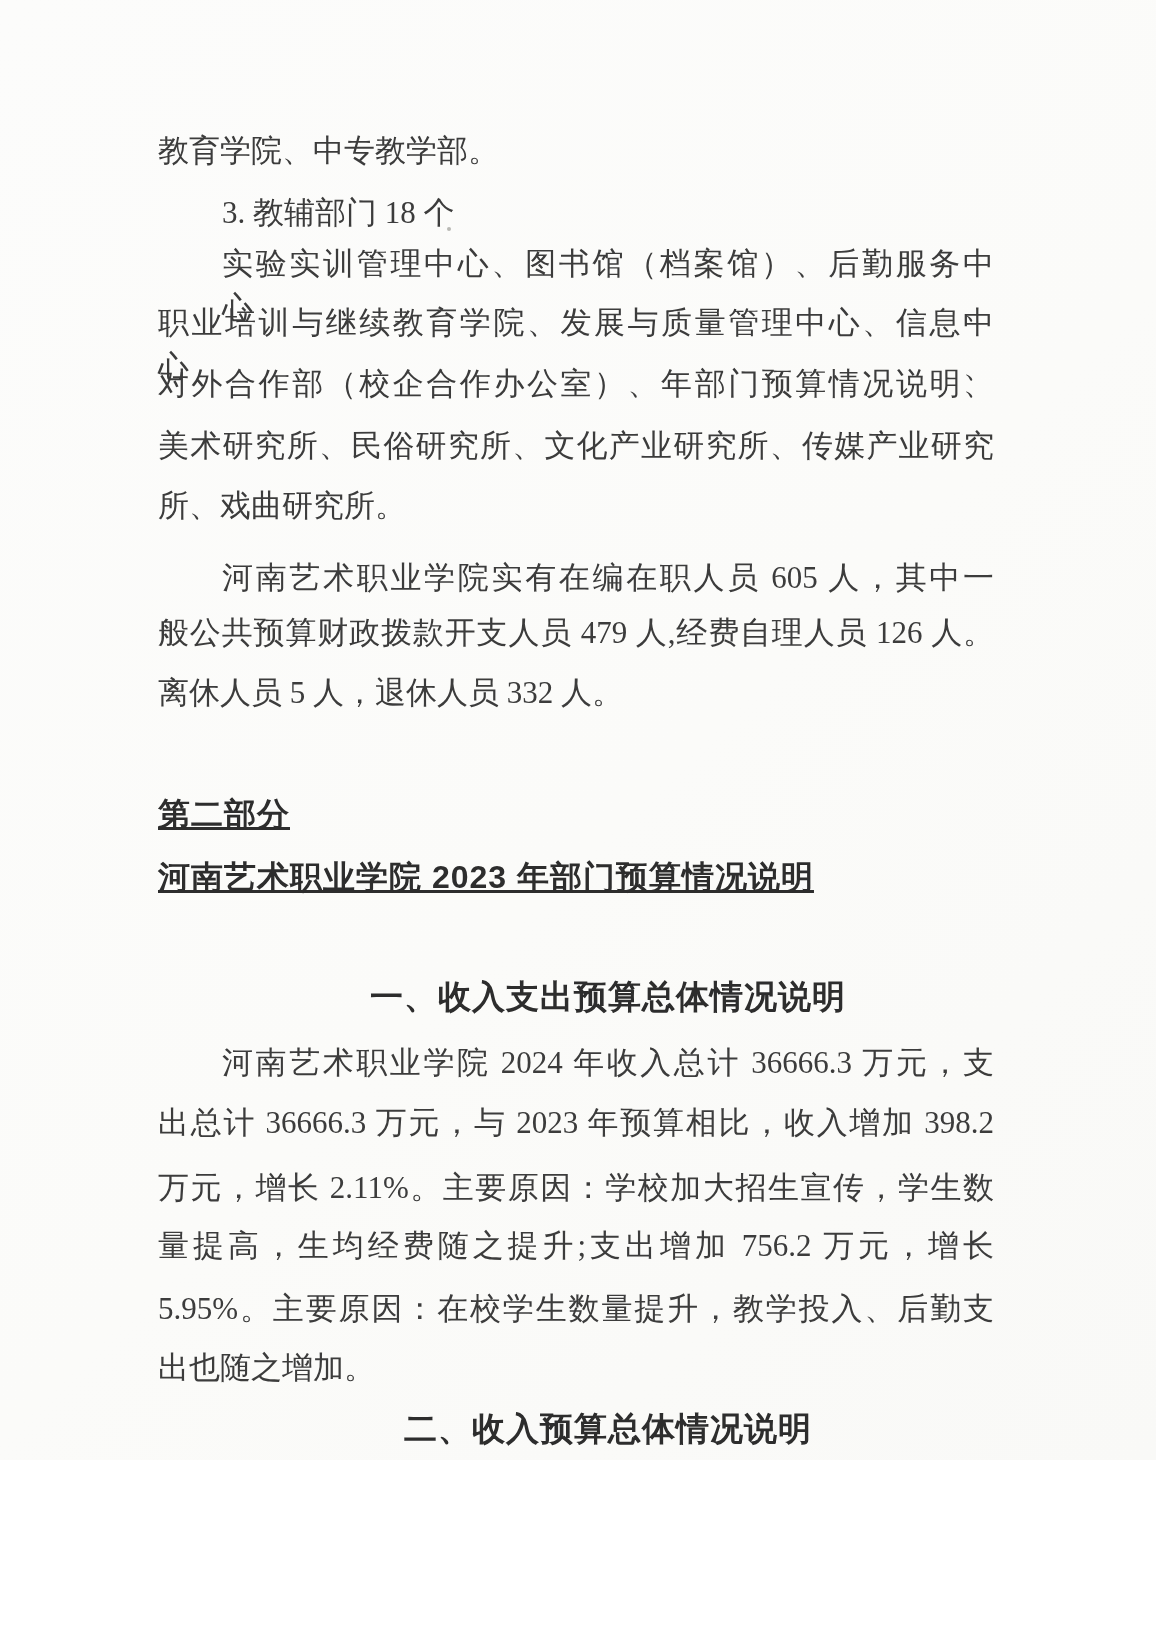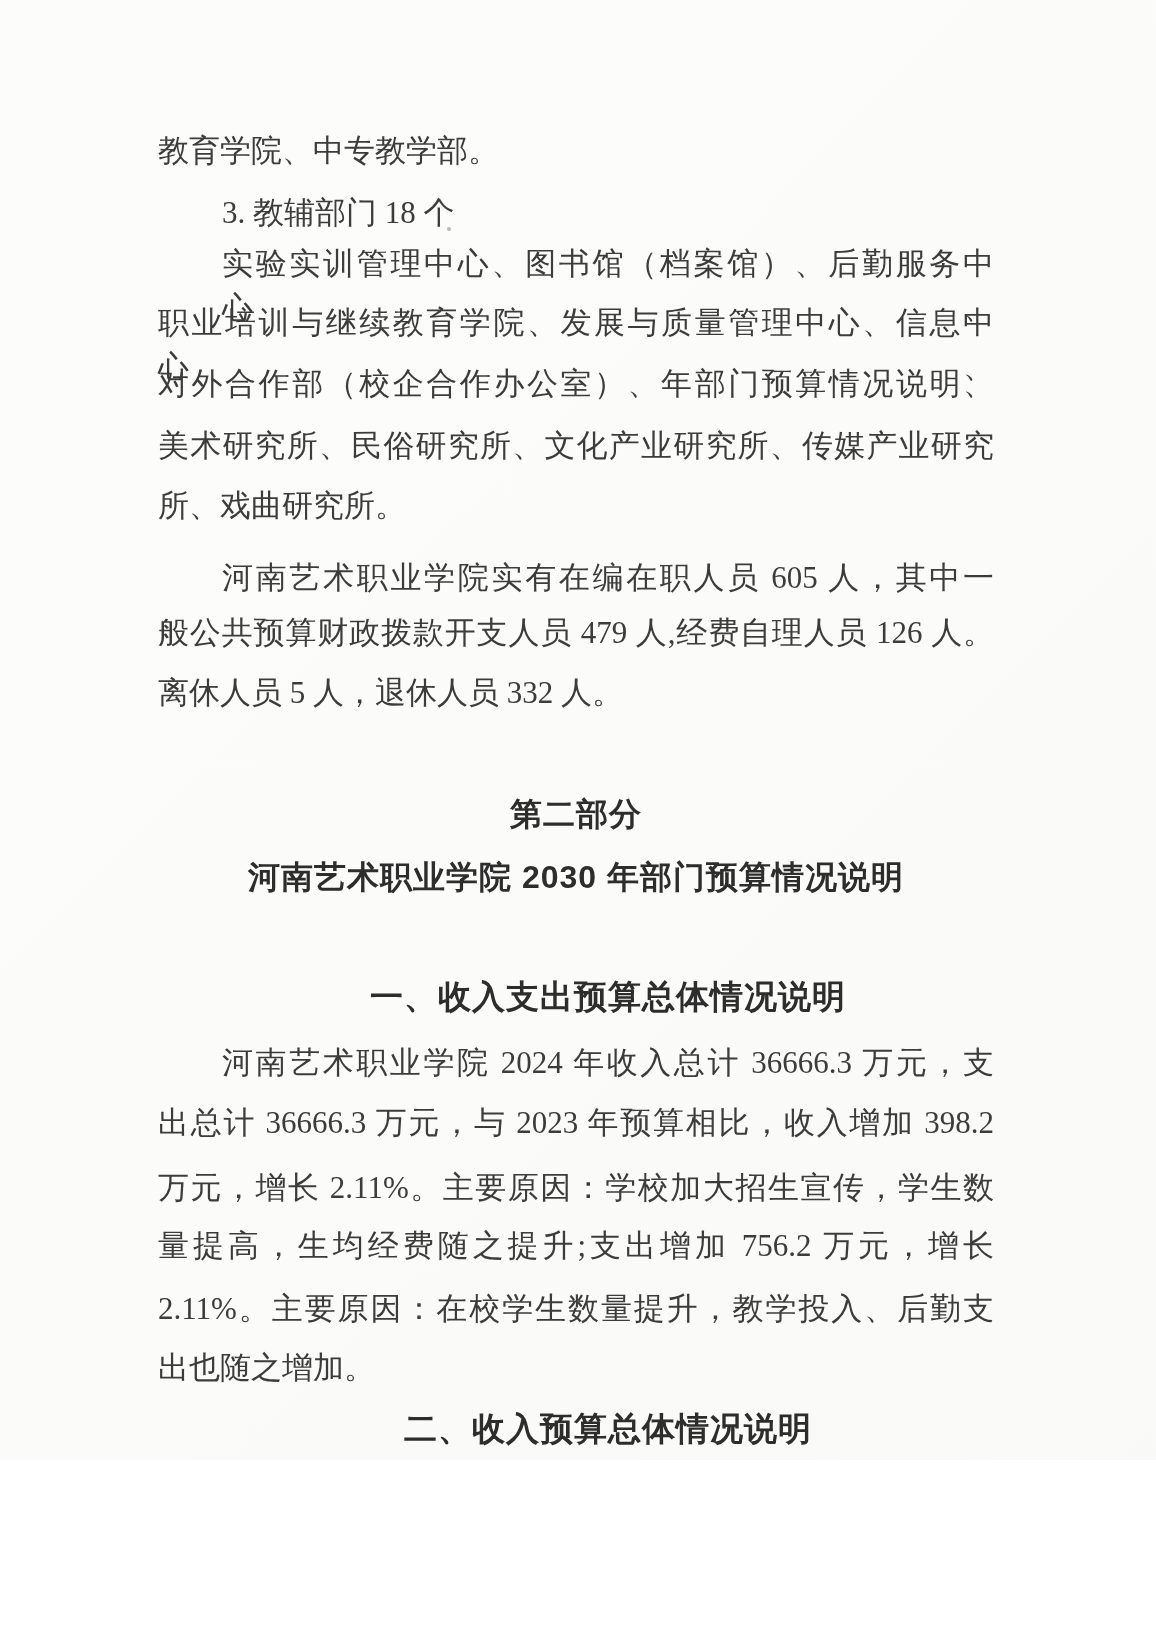--- a/index.html
+++ b/index.html
@@ -44,21 +44,22 @@
   }
   
   .hd {
     font-family: "Liberation Sans", "DejaVu Sans", sans-serif;
     font-weight: bold;
     color: #2d2d2d;
     font-size: 32px;
     letter-spacing: 1px;
   }
   .ctr {
-    text-align: center;
+    text-align: left;
+    text-decoration: underline;
   }
   .sec {
     font-size: 33px;
     text-align: center;
   }
   
   .speck {
     position: absolute;
     width: 4px;
     height: 4px;
@@ -99,33 +100,33 @@
     <p class="ln jst" style="top:424px">美术研究所、民俗研究所、文化产业研究所、传媒产业研究</p>
 
     <p class="ln indent jst" style="top:556px">河南艺术职业学院实有在编在职人员 605 人，其中一</p>
 
     <p class="ln jst" style="top:611px">般公共预算财政拨款开支人员 479 人,经费自理人员 126 人。</p>
 
     <p class="ln" style="top:671px">离休人员 5 人，退休人员 332 人。</p>
 
     <h2 class="ln hd ctr" style="top:792px">第二部分</h2>
 
-    <h1 class="ln hd ctr" style="top:855px">河南艺术职业学院 2030 年部门预算情况说明</h1>
+    <h1 class="ln hd ctr" style="top:855px">河南艺术职业学院 2023 年部门预算情况说明</h1>
 
     <h3 class="ln hd sec indent" style="top:975px">一、收入支出预算总体情况说明</h3>
 
     <p class="ln indent jst" style="top:1041px">河南艺术职业学院 2024 年收入总计 36666.3 万元，支</p>
 
     <p class="ln jst" style="top:1101px">出总计 36666.3 万元，与 2023 年预算相比，收入增加 398.2</p>
 
     <p class="ln jst" style="top:1166px">万元，增长 2.11%。主要原因：学校加大招生宣传，学生数</p>
 
     <p class="ln jst" style="top:1224px">量提高，生均经费随之提升;支出增加 756.2 万元，增长</p>
 
-    <p class="ln jst" style="top:1287px">2.11%。主要原因：在校学生数量提升，教学投入、后勤支</p>
+    <p class="ln jst" style="top:1287px">5.95%。主要原因：在校学生数量提升，教学投入、后勤支</p>
 
     <p class="ln" style="top:1346px">出也随之增加。</p>
 
     <h3 class="ln hd sec indent" style="top:1407px">二、收入预算总体情况说明</h3>
 
   </div>
 
   <div class="speck" style="left:447px; top:227px"></div>
   <div class="scan-line"></div>
 </div>

